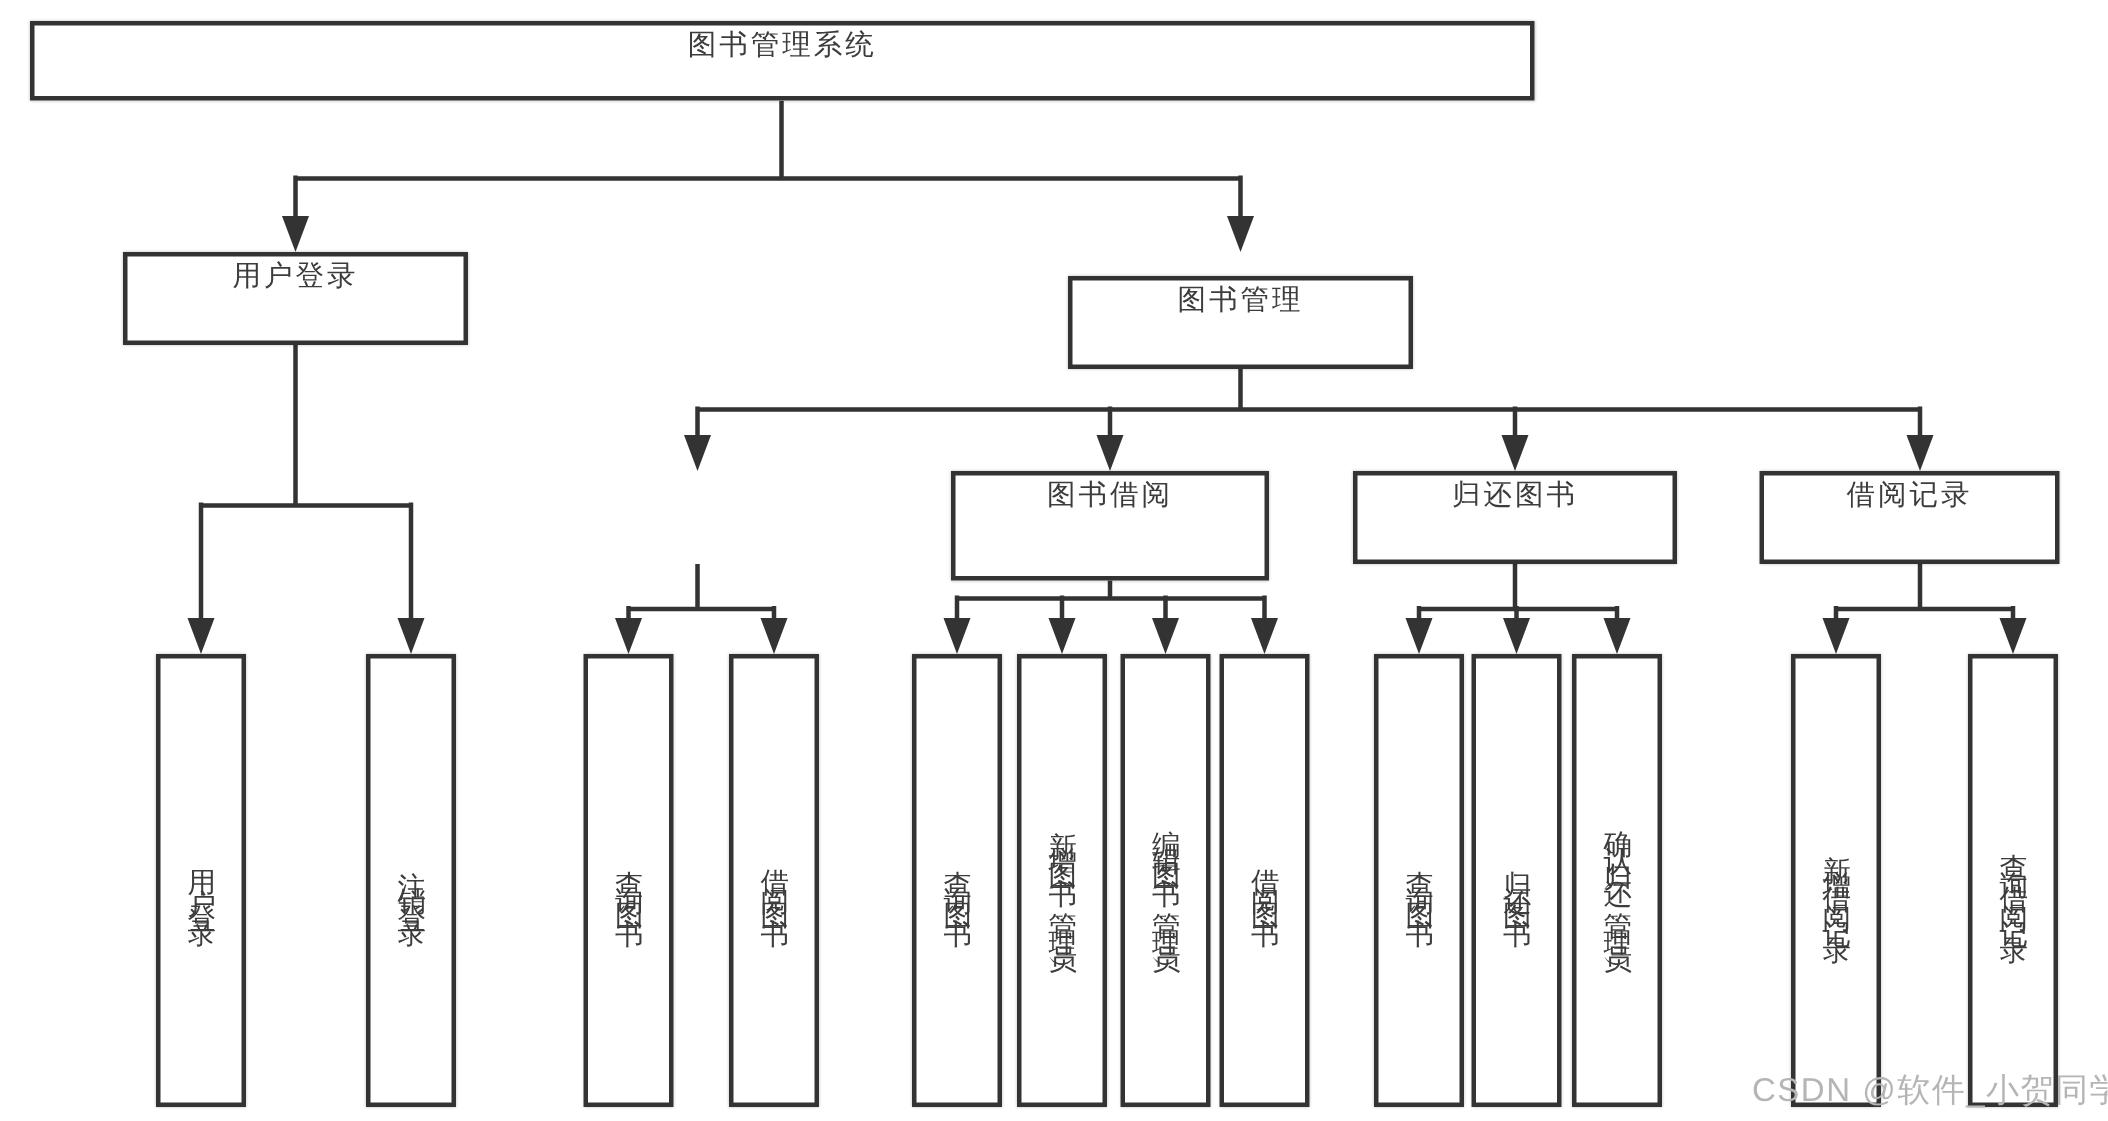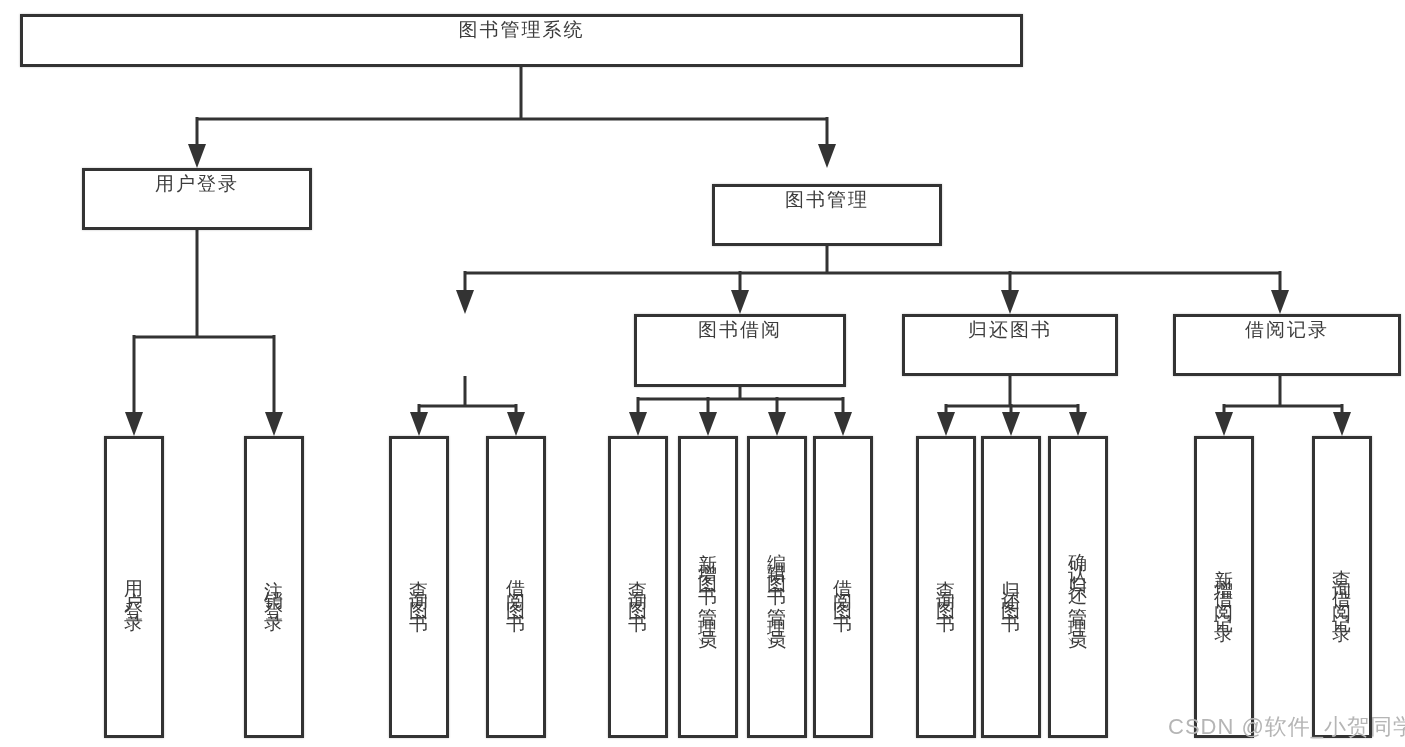--- a/index.html
+++ b/index.html
@@ -129,21 +129,21 @@
   <div class="node" style="left:712px; top:184px; width:230px; height:62px;">
     <span>图书管理</span>
   </div>
 
   <div class="node" style="left:634px; top:314px; width:212px; height:73px;">
     <span>图书借阅</span>
   </div>
   <div class="node" style="left:902px; top:314px; width:216px; height:62px;">
     <span>归还图书</span>
   </div>
-  <div class="node" style="left:1173px; top:314px; width:228px; height:62px;">
+  <div class="node" style="left:1173px; top:314px; width:200px; height:62px;">
     <span>借阅记录</span>
   </div>
 
   <div class="leaf" style="left:104px;">
     <span>用户登录</span>
   </div>
   <div class="leaf" style="left:244px;">
     <span>注销登录</span>
   </div>
 

